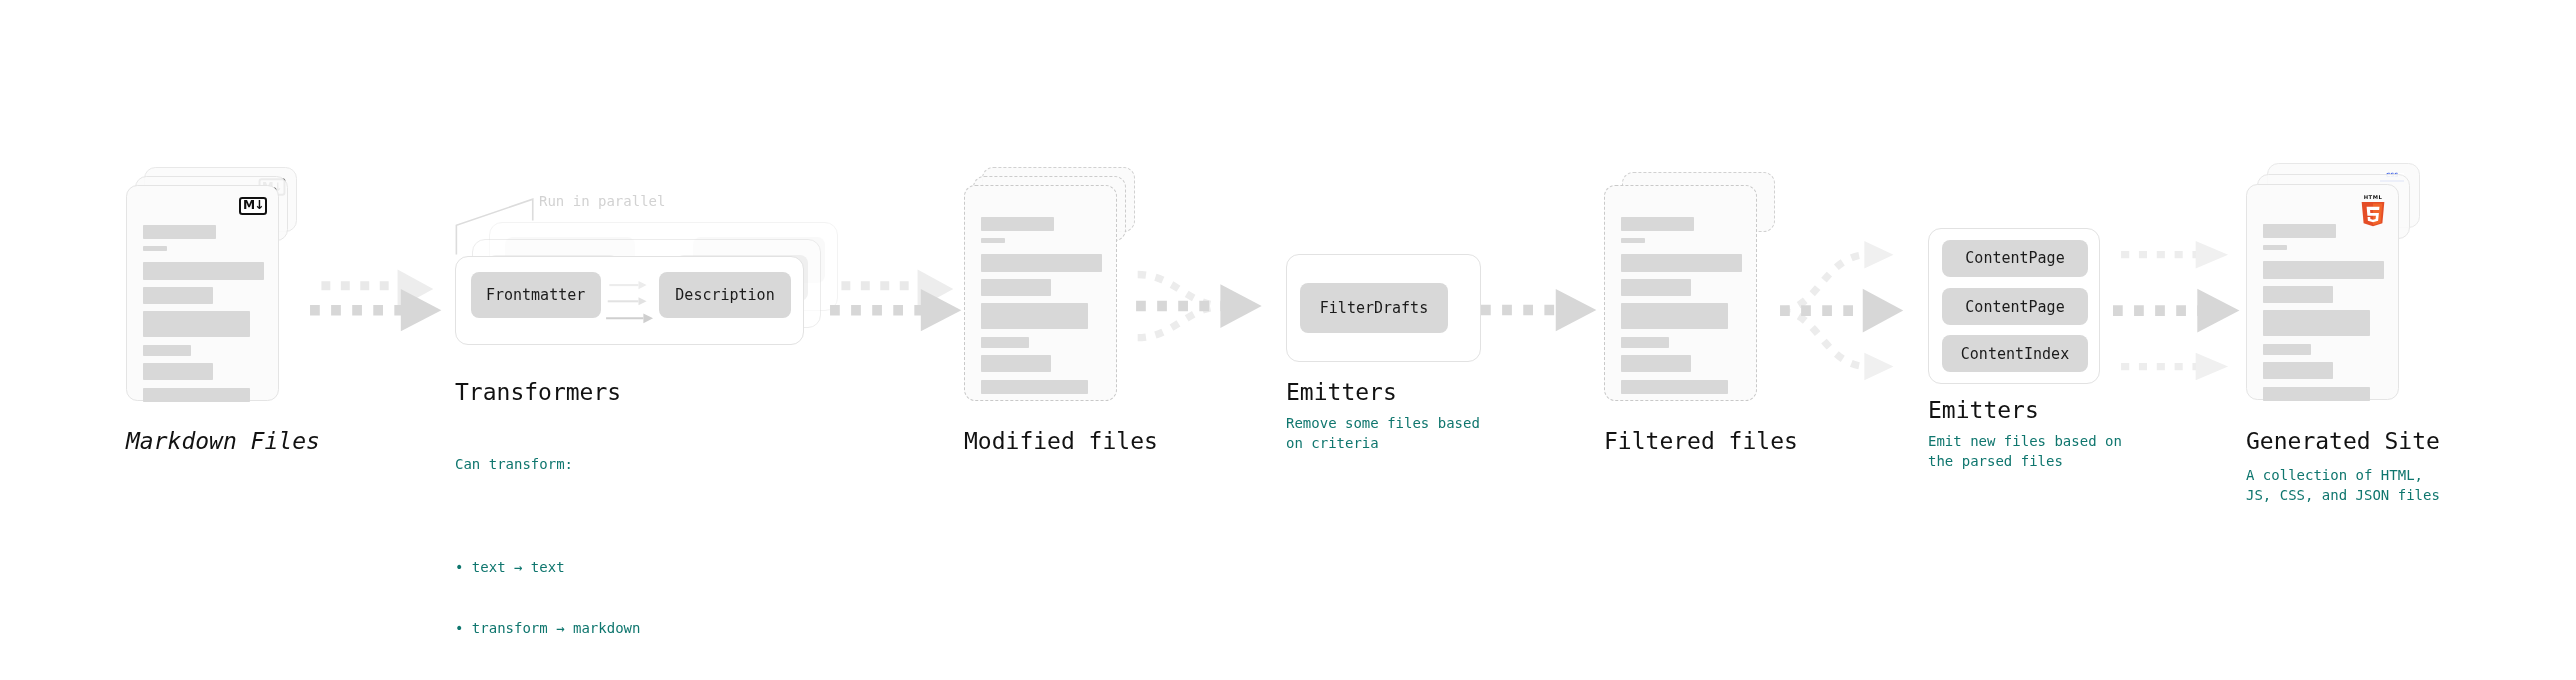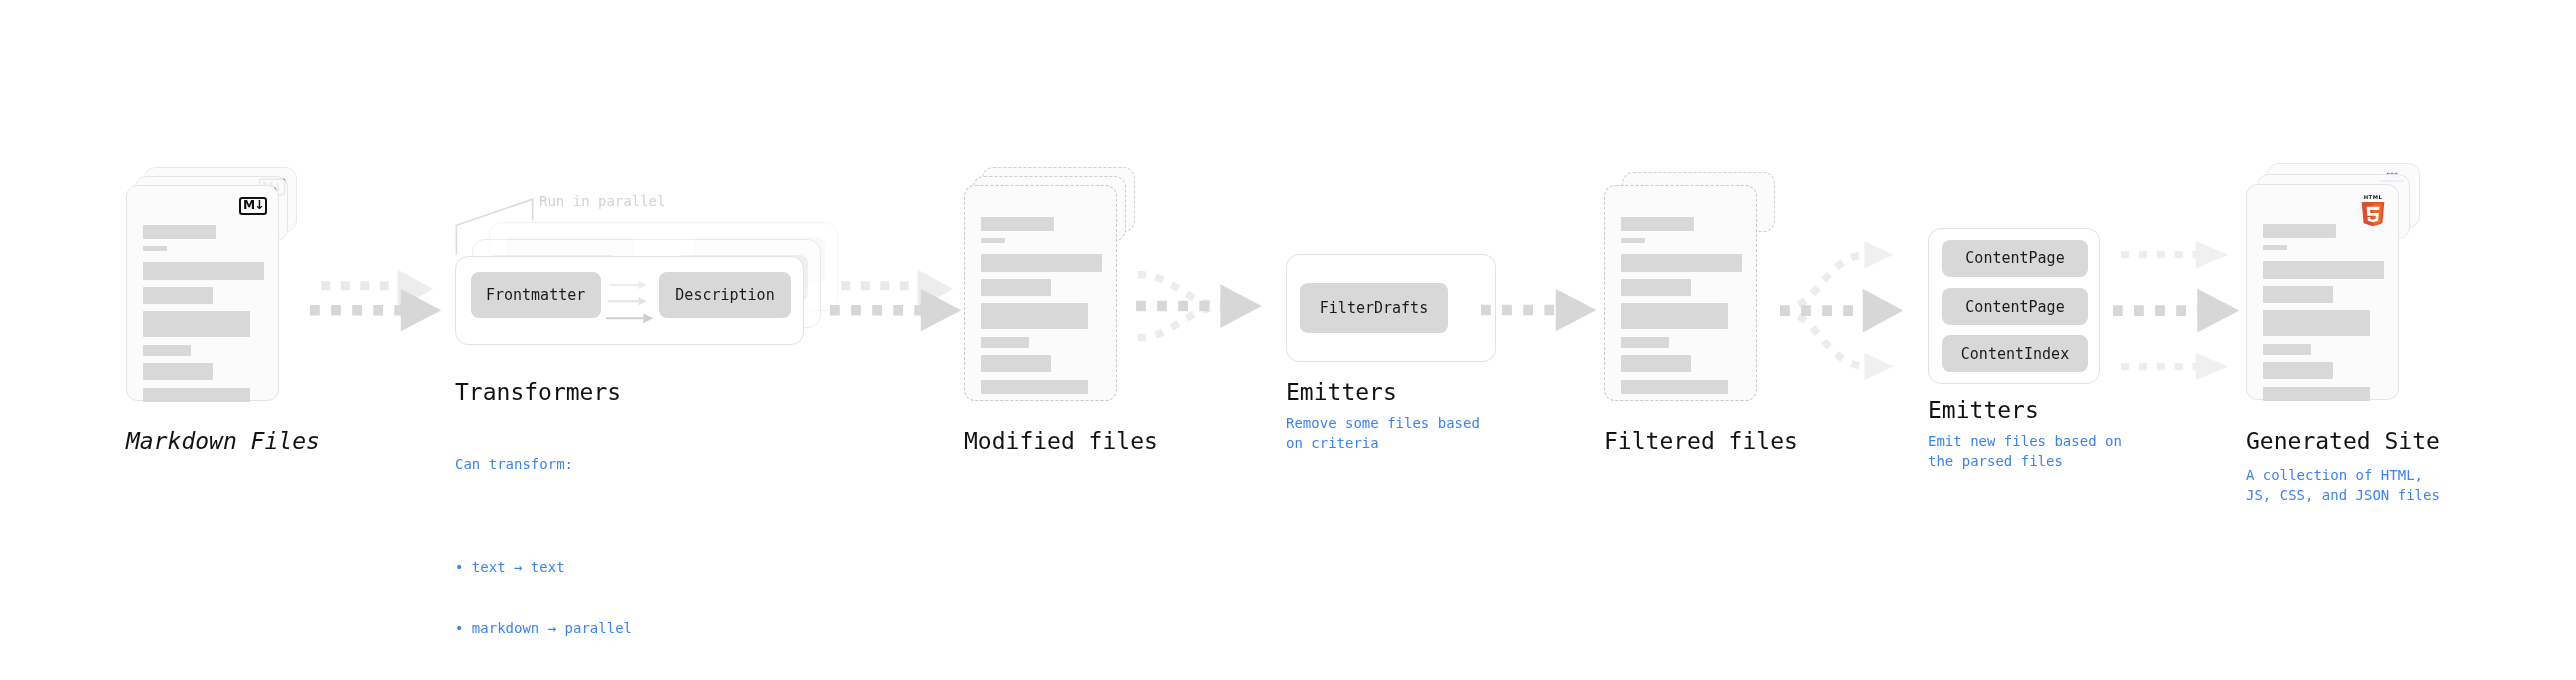--- a/index.html
+++ b/index.html
@@ -103,21 +103,21 @@
     font-size: 23px;
     color: #121212;
     white-space: nowrap;
     letter-spacing: 0px;
   }
   .cap-sub {
     position: absolute;
     font-family: "DejaVu Sans Mono", "Liberation Mono", monospace;
     font-size: 14px;
     line-height: 1.45;
-    color: #3b82f6;
+    color: #0f766e;
     white-space: pre;
   }
   .cap-note {
     position: absolute;
     font-family: "DejaVu Sans Mono", "Liberation Mono", monospace;
     font-size: 14px;
     color: #d2d2d2;
     white-space: nowrap;
   }
 
@@ -217,21 +217,21 @@
   </div>
 
   <div class="cap-note" style="left:539px; top:193px;">Run in parallel</div>
 
   <div class="cap-title" style="left:455px; top:379px;">Transformers</div>
 
   <div class="cap-sub" style="left:455px; top:413px;">
     <div>Can transform:</div>
     <div class="bullets">
       <div>• text → text</div>
-      <div>• markdown → parallel</div>
+      <div>• transform → markdown</div>
       <div>• html → html</div>
     </div>
   </div>
 
   <svg class="arrow-svg" style="left:830px; top:268px;" width="146" height="77" viewBox="0 0 180 95">
     <g stroke="#e9e9e9" stroke-width="11" stroke-dasharray="11 13" fill="none">
       <line x1="14" y1="22" x2="118" y2="22"></line>
     </g>
     <polygon points="108,2 152,26 108,50" fill="#ededed"></polygon>
     <g stroke="#d7d7d7" stroke-width="13" stroke-dasharray="12 14" fill="none">
@@ -266,21 +266,21 @@
       <path d="M2,8 C46,8 64,46 104,46"></path>
       <path d="M2,86 C46,86 64,48 104,48"></path>
     </g>
     <g fill="none" stroke="#d7d7d7" stroke-width="13" stroke-dasharray="12 14">
       <line x1="0" y1="47" x2="112" y2="47"></line>
     </g>
     <polygon points="104,20 155,47 104,74" fill="#d7d7d7"></polygon>
   </svg>
 
   <div class="node" style="left:1286px; top:254px;">
-    <div class="groupbox" style="left:0; top:0; width:210px; height:108px;">
+    <div class="groupbox" style="left:0; top:0; width:195px; height:108px;">
       <div class="pill" style="left:13px; top:28.4px; width:148px; height:50px;">
         <span>FilterDrafts</span>
       </div>
     </div>
   </div>
 
   <div class="cap-title" style="left:1286px; top:379px;">Emitters</div>
   <div class="cap-sub" style="left:1286px; top:413px;">Remove some files based
 on criteria</div>
 

